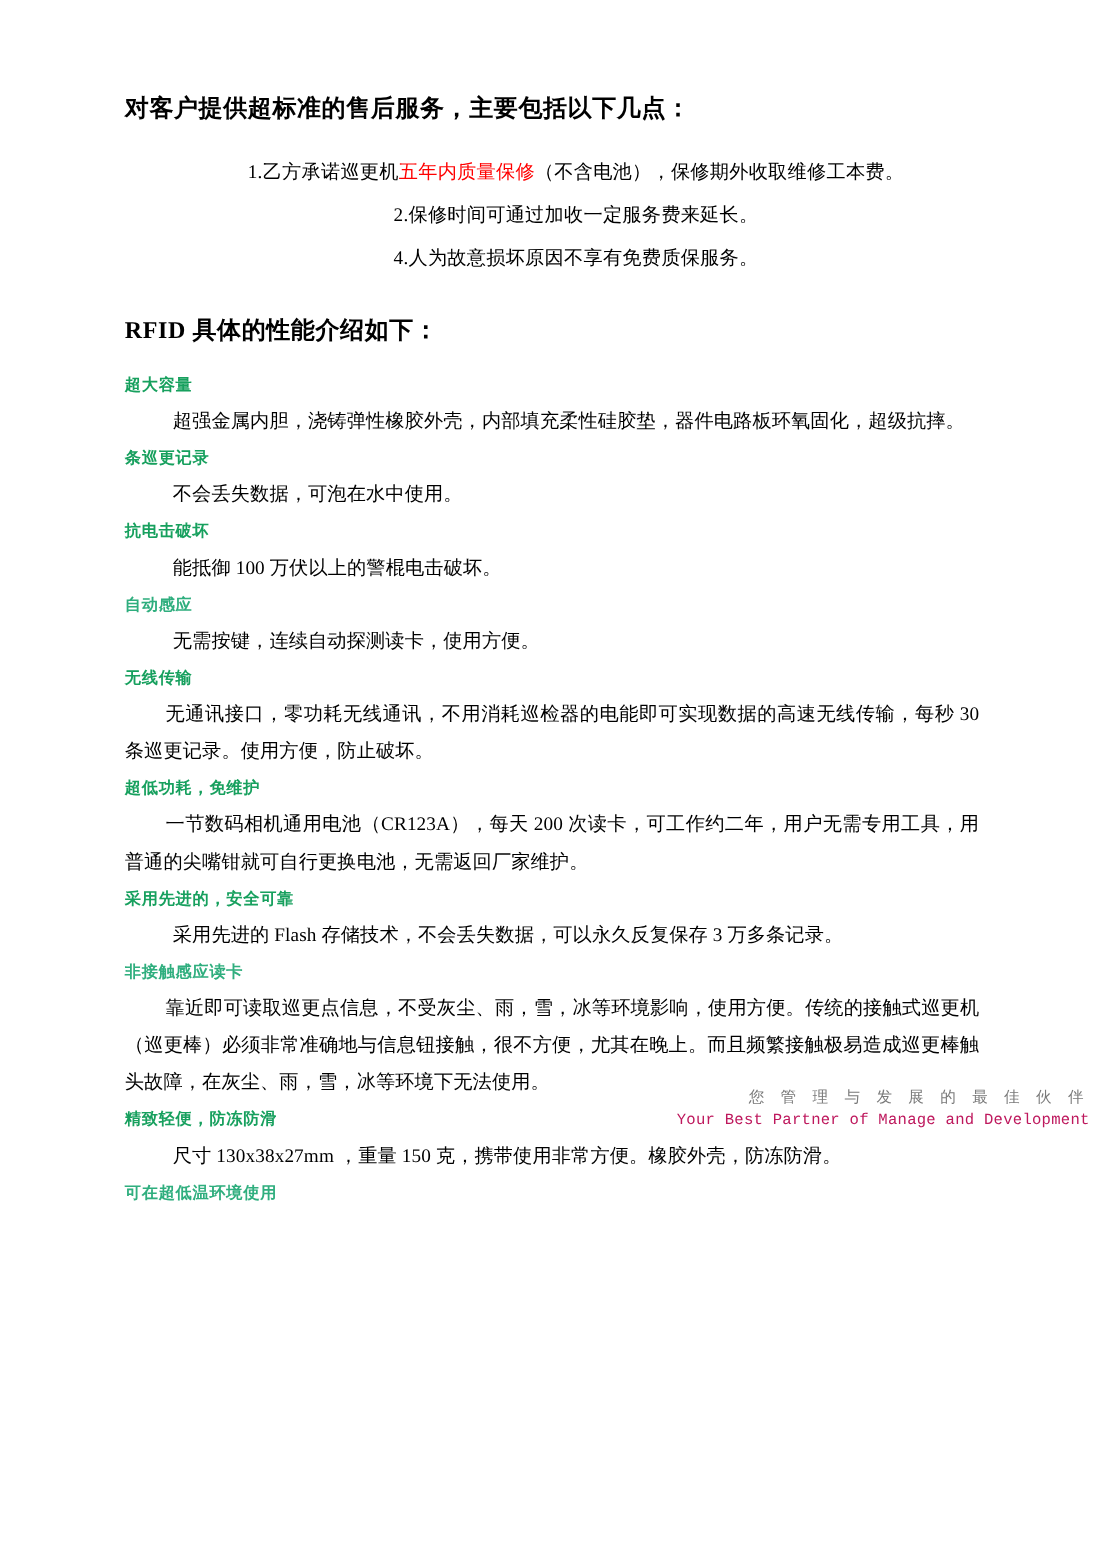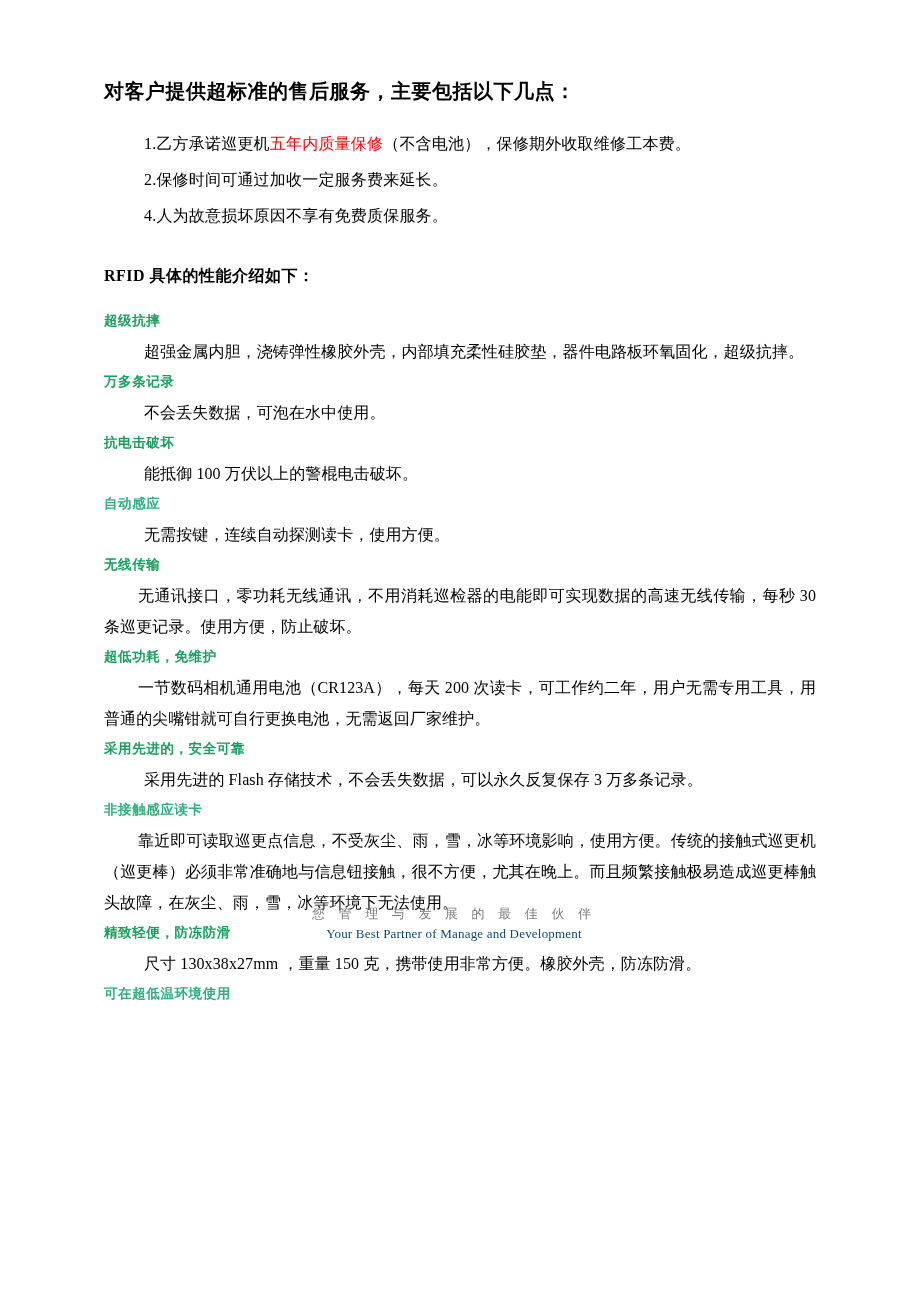--- a/index.html
+++ b/index.html
@@ -35,28 +35,29 @@
     color: #000;
   }
 
   .list-item {
     font-size: 16px;
     line-height: 36px;
     margin: 0;
     padding: 0 0 0 40px;
     color: #000;
     letter-spacing: 0.2px;
+    text-align: center;
   }
   .red { color: #ff0000; }
 
   .gap-1 { height: 24px; }
   .gap-2 { height: 18px; }
 
   h2.rfid-title {
-    font-size: 16px;
+    font-size: 20px;
     font-weight: bold;
     margin: 0;
     padding: 0;
     line-height: 36px;
     letter-spacing: 0.5px;
   }
 
   .feature-head {
     font-family: "Liberation Sans", "DejaVu Sans", sans-serif;
     font-size: 13.5px;
@@ -80,33 +81,33 @@
   .feature-body.indent-hang {
     padding-left: 0;
     text-indent: 34px;
   }
 
   .footer {
     position: absolute;
     left: 0;
     right: 12px;
     bottom: 34px;
-    text-align: center;
+    text-align: right;
   }
   .footer .cn {
     font-family: "Liberation Sans", "DejaVu Sans", sans-serif;
     font-size: 13px;
     color: #7a7a7a;
     letter-spacing: 5px;
     line-height: 20px;
   }
   .footer .en {
-    font-family: Liberation Serif, serif;
+    font-family: Liberation Mono, monospace;
     font-size: 13px;
-    color: #0c4a6e;
+    color: #be185d;
     letter-spacing: 0.2px;
     line-height: 20px;
   }
 </style>
 </head>
 <body>
 
 <div class="page">
 
   <div class="spacer-top"></div>
@@ -127,24 +128,24 @@
   <p class="list-item">
     <span>4.人为故意损坏原因不享有免费质保服务。</span>
   </p>
 
   <div class="gap-1"></div>
 
   <h2 class="rfid-title">RFID 具体的性能介绍如下：</h2>
 
   <div style="height:12px"></div>
 
-  <h3 class="feature-head">超级抗摔</h3>
+  <h3 class="feature-head">超大容量</h3>
   <p class="feature-body">超强金属内胆，浇铸弹性橡胶外壳，内部填充柔性硅胶垫，器件电路板环氧固化，超级抗摔。</p>
 
-  <h3 class="feature-head">万多条记录</h3>
+  <h3 class="feature-head">条巡更记录</h3>
   <p class="feature-body">不会丢失数据，可泡在水中使用。</p>
 
   <h3 class="feature-head">抗电击破坏</h3>
   <p class="feature-body">能抵御 100 万伏以上的警棍电击破坏。</p>
 
   <h3 class="feature-head teal">自动感应</h3>
   <p class="feature-body">无需按键，连续自动探测读卡，使用方便。</p>
 
   <h3 class="feature-head">无线传输</h3>
   <p class="feature-body indent-hang">无通讯接口，零功耗无线通讯，不用消耗巡检器的电能即可实现数据的高速无线传输，每秒 30 条巡更记录。使用方便，防止破坏。</p>

